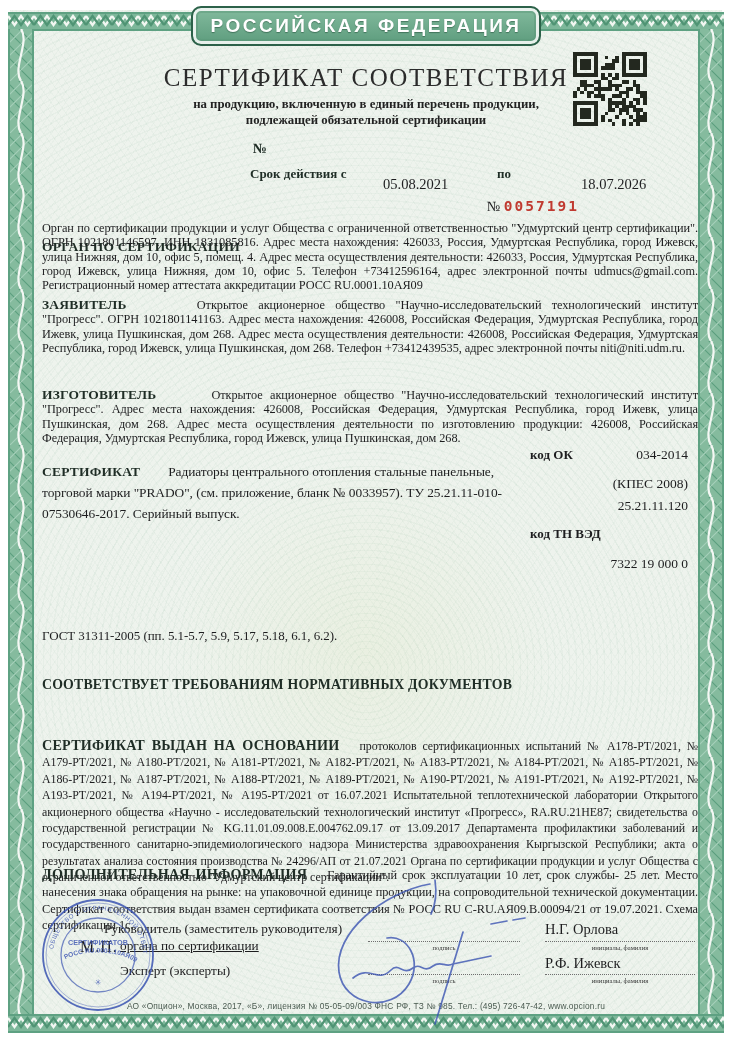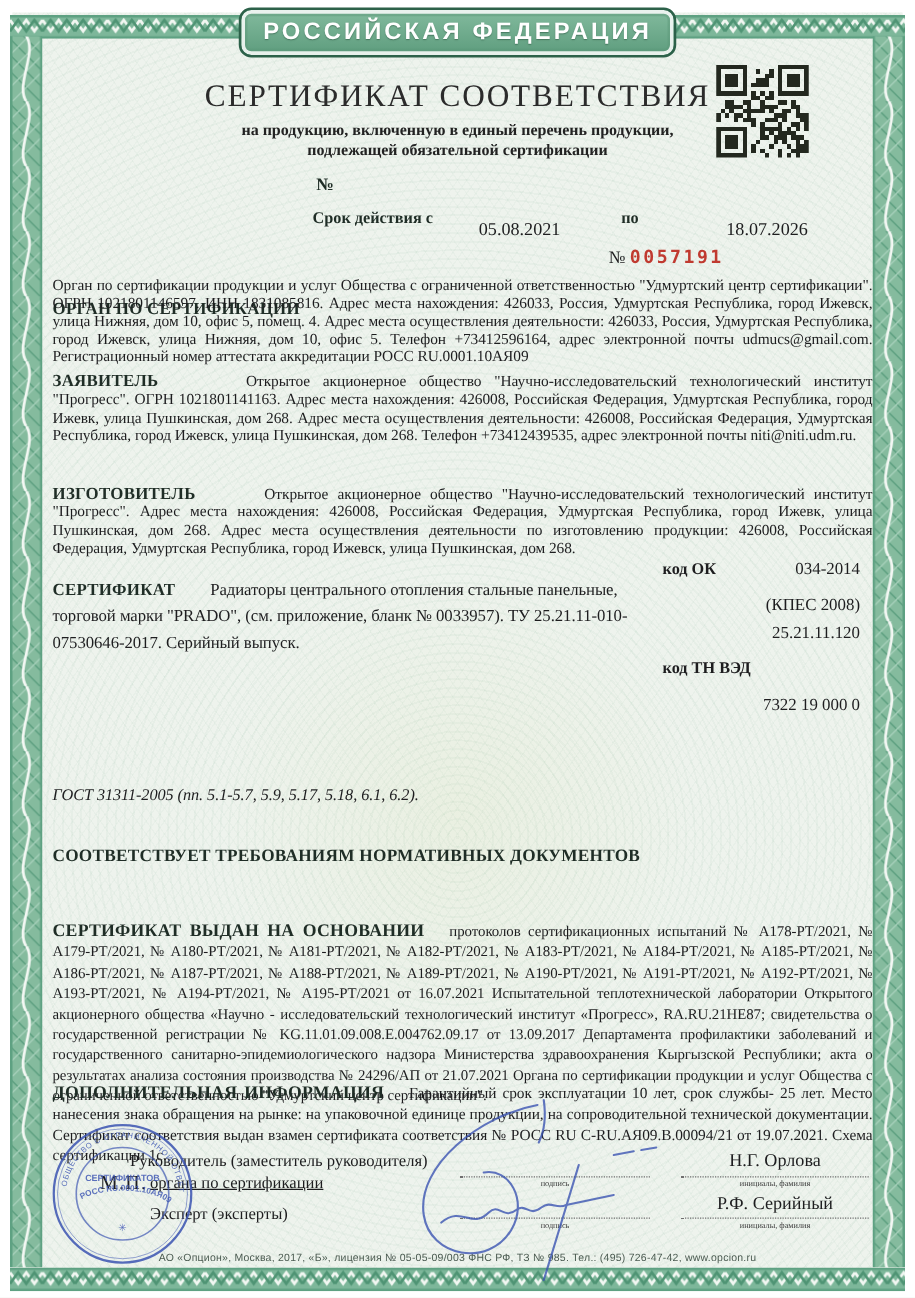--- a/index.html
+++ b/index.html
@@ -68,40 +68,40 @@
 
   .product{top:461px;width:480px;font-size:13.4px;line-height:21px;text-align:left;}
   .code-ok-label{left:530px;top:447px;font-weight:bold;font-size:13px;}
   .code-ok-value{right:44px;top:447px;font-size:13.5px;}
   .kpes{right:44px;top:476px;font-size:13.5px;}
   .okpd{right:44px;top:498px;font-size:13.5px;margin-left:12px;}
   .tnved-label{left:530px;top:526px;font-weight:bold;font-size:13px;}
   .tnved-value{right:44px;top:556px;font-size:13.5px;}
 
   .compliance-head{left:42px;top:638px;font-size:13.8px;}
-  .compliance-text{top:629px;font-size:13px;text-align:left;font-style:italic;}
+  .compliance-text{top:629px;font-size:13px;text-align:left;}
   .basis{top:737px;font-size:11.9px;line-height:16.4px;}
   .additional{top:866px;font-size:12.3px;line-height:16.8px;}
 
   .sig-label{font-size:13.3px;}
   .head-l1{left:104px;top:921px;}
   .head-l2{left:120px;top:938px;text-decoration:underline;}
   .expert-l{left:120px;top:963px;}
   .mp{left:80px;top:938px;font-size:16px;letter-spacing:1px;}
   .rule{border-top:1px dotted #6f6f6f;height:0;}
   .rule-hs{left:368px;top:941px;width:152px;}
   .rule-hn{left:545px;top:941px;width:150px;}
   .rule-es{left:368px;top:974px;width:152px;}
   .rule-en{left:545px;top:974px;width:150px;}
   .caption{font-size:6.6px;color:#3a3a3a;text-align:center;}
   .cap-hs{left:368px;top:944px;width:152px;}
   .cap-hn{left:545px;top:944px;width:150px;}
   .cap-es{left:368px;top:977px;width:152px;}
   .cap-en{left:545px;top:977px;width:150px;}
-  .name{width:150px;text-align:center;font-size:14.5px;}
+  .name{width:150px;font-size:14.5px;}
   .name-head{left:545px;top:921px;}
   .name-expert{left:545px;top:955px;}
 
   .stamp{left:36px;top:893px;width:124px;height:124px;z-index:4;}
   .signature-ink{left:295px;top:872px;width:250px;height:160px;z-index:4;}
   .footer{left:0;right:0;top:1001px;text-align:center;font-family:"Liberation Sans",sans-serif;
     font-size:8.4px;color:var(--footer-ink);letter-spacing:.2px;z-index:3;}
 </style>
 </head>
 <body>
@@ -192,21 +192,21 @@
   <div class="abs para additional">
     <span class="inline-head big-head">ДОПОЛНИТЕЛЬНАЯ ИНФОРМАЦИЯ</span><span class="tab w20"></span><span>Гарантийный срок эксплуатации 10 лет, срок службы- 25 лет. Место нанесения знака обращения на рынке: на упаковочной единице продукции, на сопроводительной технической документации. Сертификат соответствия выдан взамен сертификата соответствия № РОСС RU C-RU.АЯ09.В.00094/21 от 19.07.2021. Схема сертификации 1с.</span>
   </div>
 
   <div class="abs sig-label head-l1">Руководитель (заместитель руководителя)</div>
   <div class="abs sig-label head-l2">органа по сертификации</div>
   <div class="abs sig-label expert-l">Эксперт (эксперты)</div>
   <div class="abs mp">М.П.</div>
 
   <div class="abs name name-head">Н.Г. Орлова</div>
-  <div class="abs name name-expert">Р.Ф. Серийный</div>
+  <div class="abs name name-expert">Р.Ф. Ижевск</div>
 
   <div class="abs rule rule-hs"></div>
   <div class="abs rule rule-hn"></div>
   <div class="abs rule rule-es"></div>
   <div class="abs rule rule-en"></div>
   <div class="abs caption cap-hs">подпись</div>
   <div class="abs caption cap-hn">инициалы, фамилия</div>
   <div class="abs caption cap-es">подпись</div>
   <div class="abs caption cap-en">инициалы, фамилия</div>
 

